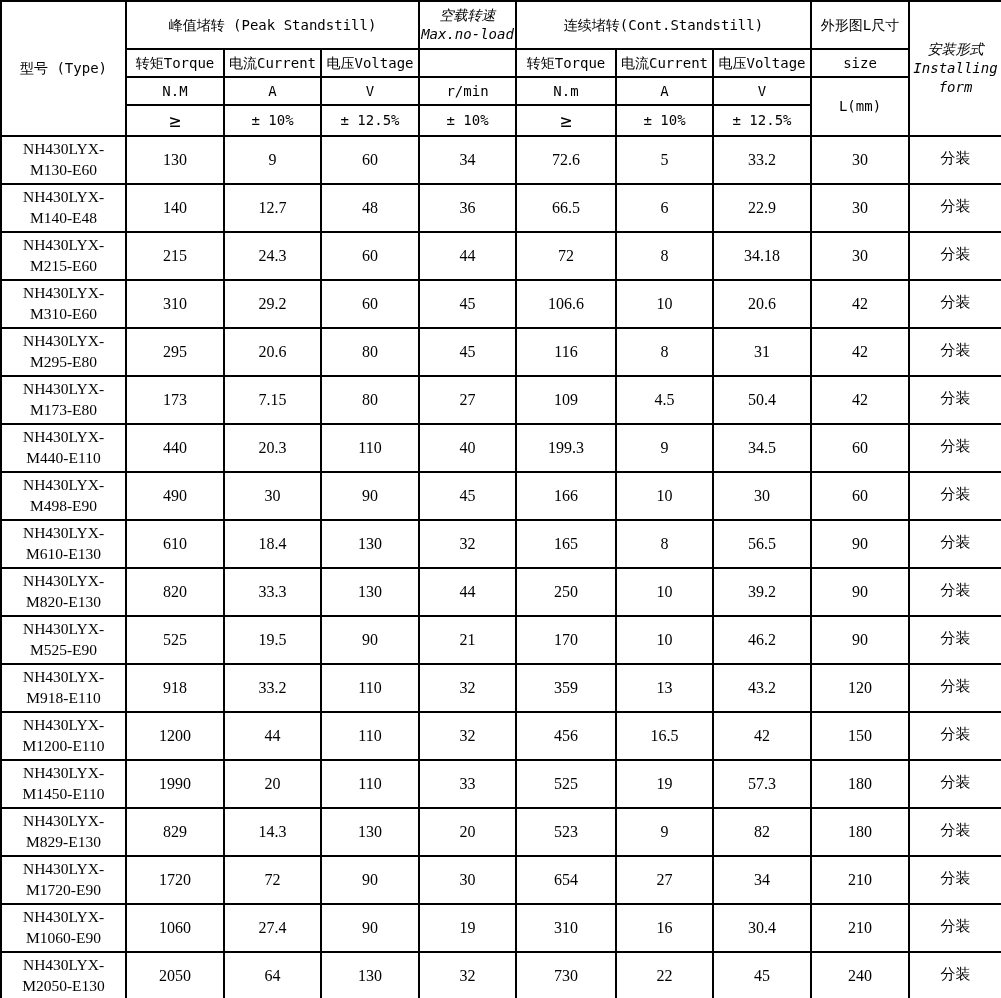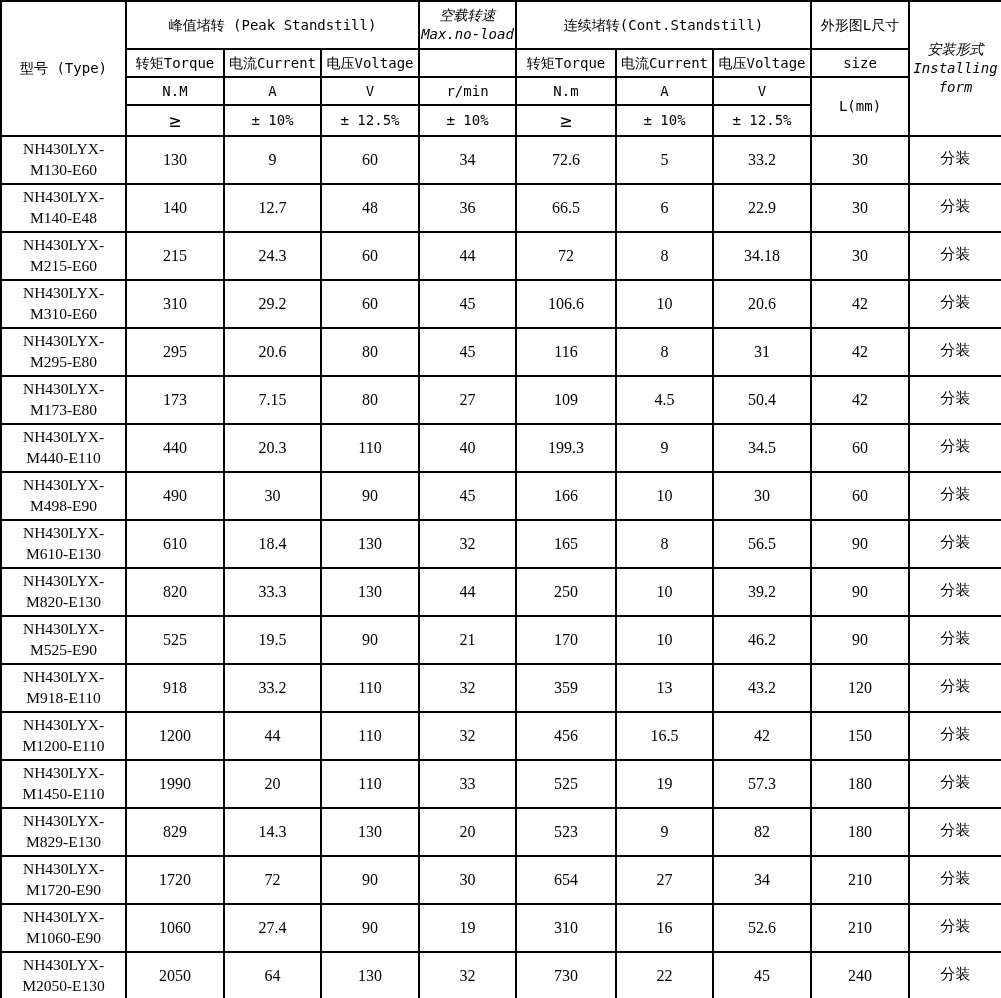--- a/index.html
+++ b/index.html
@@ -328,21 +328,21 @@
         </tr>
         <tr>
           <td class="model">NH430LYX-
 M1060-E90</td>
           <td>1060</td>
           <td>27.4</td>
           <td>90</td>
           <td>19</td>
           <td>310</td>
           <td>16</td>
-          <td>52.6</td>
+          <td>30.4</td>
           <td>210</td>
           <td class="cjk">分装</td>
         </tr>
         <tr>
           <td class="model">NH430LYX-
 M2050-E130</td>
           <td>2050</td>
           <td>64</td>
           <td>130</td>
           <td>32</td>

